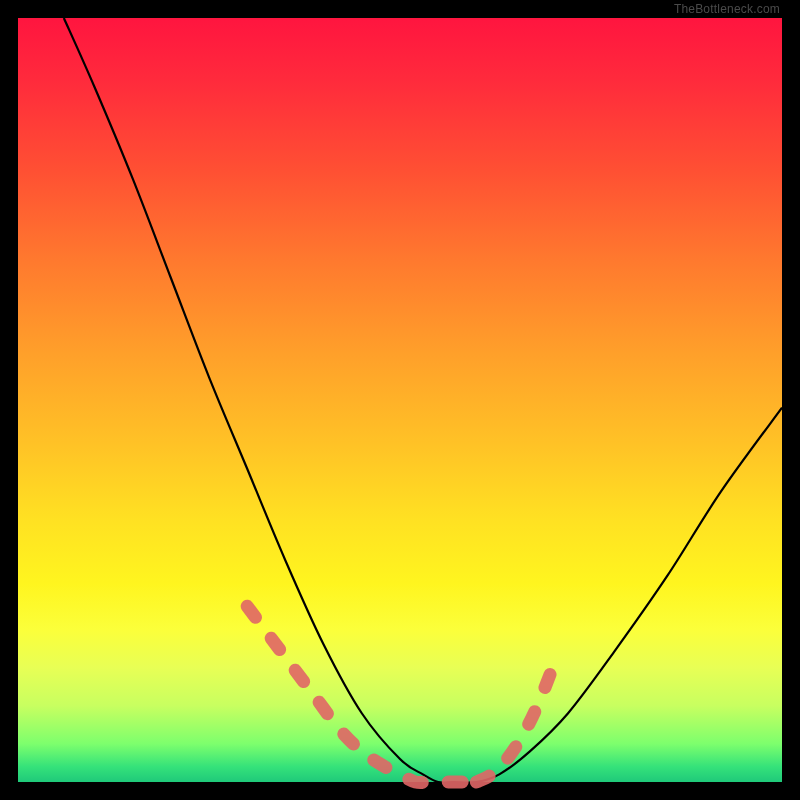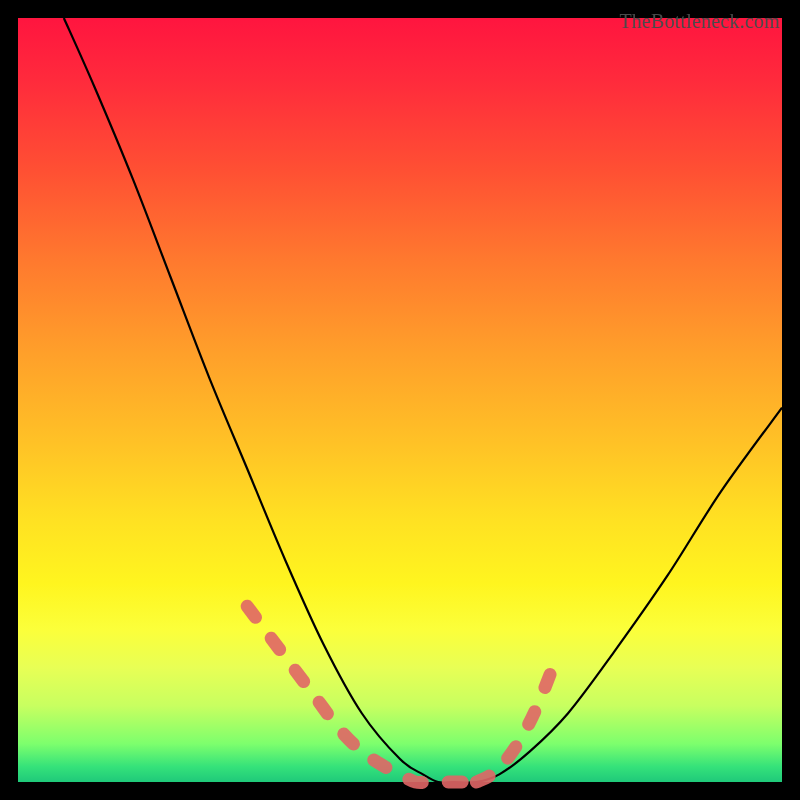--- a/index.html
+++ b/index.html
@@ -39,28 +39,27 @@
       #fbff3a 80%,
       #e8ff55 85%,
       #c8ff60 90%,
       #7dff6d 95%,
       #35e27a 98%,
       #1fc97a 100%
     );
   }
   .watermark {
     position: absolute;
-    top: 10px;
+    top: 2px;
     right: 20px;
     color: #4a4a4a;
-    font-size: 20px;
+    font-size: 12px;
     font-weight: 500;
     letter-spacing: 0.2px;
     z-index: 5;
-    font-family: Liberation Serif, serif;
   }
   svg.curve {
     position: absolute;
     left: 0;
     top: 0;
     width: 764px;
     height: 764px;
     overflow: visible;
   }
 </style>

